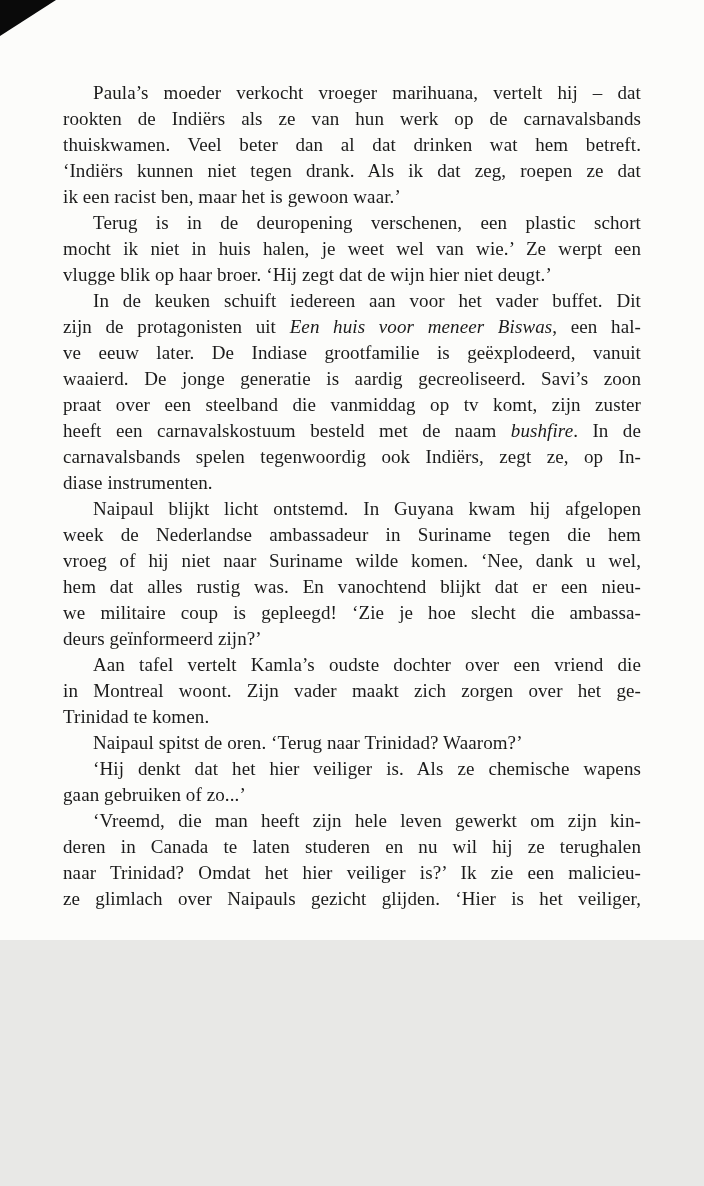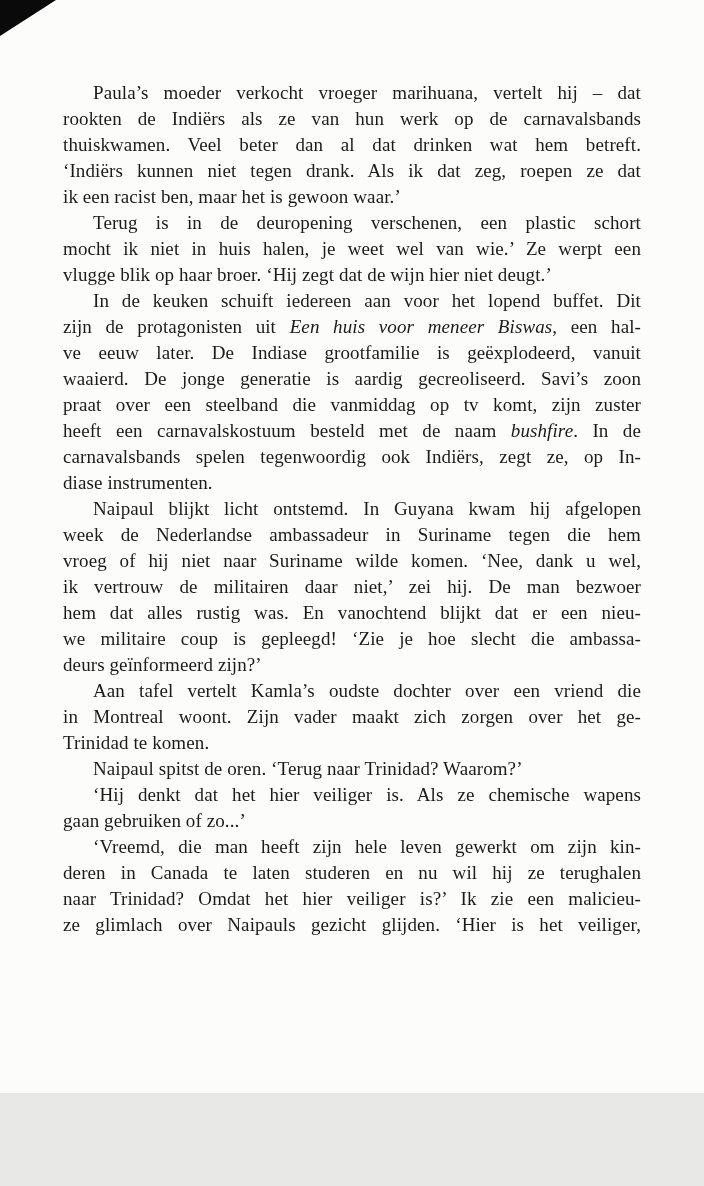--- a/index.html
+++ b/index.html
@@ -3,21 +3,21 @@
 <meta charset="utf-8">
 <style>
   html, body {
     margin: 0;
     padding: 0;
     background: #e8e8e6;
   }
   .page {
     position: relative;
     width: 704px;
-    height: 1093px;
+    height: 940px;
     margin: 0 auto;
     background: #fcfcfa;
     color: #1b1b1b;
     font-family: "Liberation Serif", "DejaVu Serif", serif;
     overflow: hidden;
   }
   .corner-artifact {
     position: absolute;
     top: 0;
     left: 0;
@@ -70,34 +70,33 @@
         <div class="line">thuiskwamen. Veel beter dan al dat drinken wat hem betreft.</div>
         <div class="line">‘Indiërs kunnen niet tegen drank. Als ik dat zeg, roepen ze dat</div>
         <div class="line last">ik een racist ben, maar het is gewoon waar.’</div>
       </div>
       <div class="paragraph">
         <div class="line first">Terug is in de deuropening verschenen, een plastic schort</div>
         <div class="line">mocht ik niet in huis halen, je weet wel van wie.’ Ze werpt een</div>
         <div class="line last">vlugge blik op haar broer. ‘Hij zegt dat de wijn hier niet deugt.’</div>
       </div>
       <div class="paragraph">
-        <div class="line first">In de keuken schuift iedereen aan voor het lopend buffet. Dit</div>
+        <div class="line first">In de keuken schuift iedereen aan voor het vader buffet. Dit</div>
         <div class="line">zijn de protagonisten uit <i>Een huis voor meneer Biswas</i>, een hal-</div>
         <div class="line">ve eeuw later. De Indiase grootfamilie is geëxplodeerd, vanuit</div>
         <div class="line">waaierd. De jonge generatie is aardig gecreoliseerd. Savi’s zoon</div>
         <div class="line">praat over een steelband die vanmiddag op tv komt, zijn zuster</div>
         <div class="line">heeft een carnavalskostuum besteld met de naam <i>bushfire</i>. In de</div>
         <div class="line">carnavalsbands spelen tegenwoordig ook Indiërs, zegt ze, op In-</div>
         <div class="line last">diase instrumenten.</div>
       </div>
       <div class="paragraph">
         <div class="line first">Naipaul blijkt licht ontstemd. In Guyana kwam hij afgelopen</div>
         <div class="line">week de Nederlandse ambassadeur in Suriname tegen die hem</div>
         <div class="line">vroeg of hij niet naar Suriname wilde komen. ‘Nee, dank u wel,</div>
-        <div class="line">ik vertrouw de militairen daar niet,’ zei hij. De man bezwoer</div>
         <div class="line">hem dat alles rustig was. En vanochtend blijkt dat er een nieu-</div>
         <div class="line">we militaire coup is gepleegd! ‘Zie je hoe slecht die ambassa-</div>
         <div class="line last">deurs geïnformeerd zijn?’</div>
       </div>
       <div class="paragraph">
         <div class="line first">Aan tafel vertelt Kamla’s oudste dochter over een vriend die</div>
         <div class="line">in Montreal woont. Zijn vader maakt zich zorgen over het ge-</div>
         <div class="line last">Trinidad te komen.</div>
       </div>
       <div class="paragraph">

